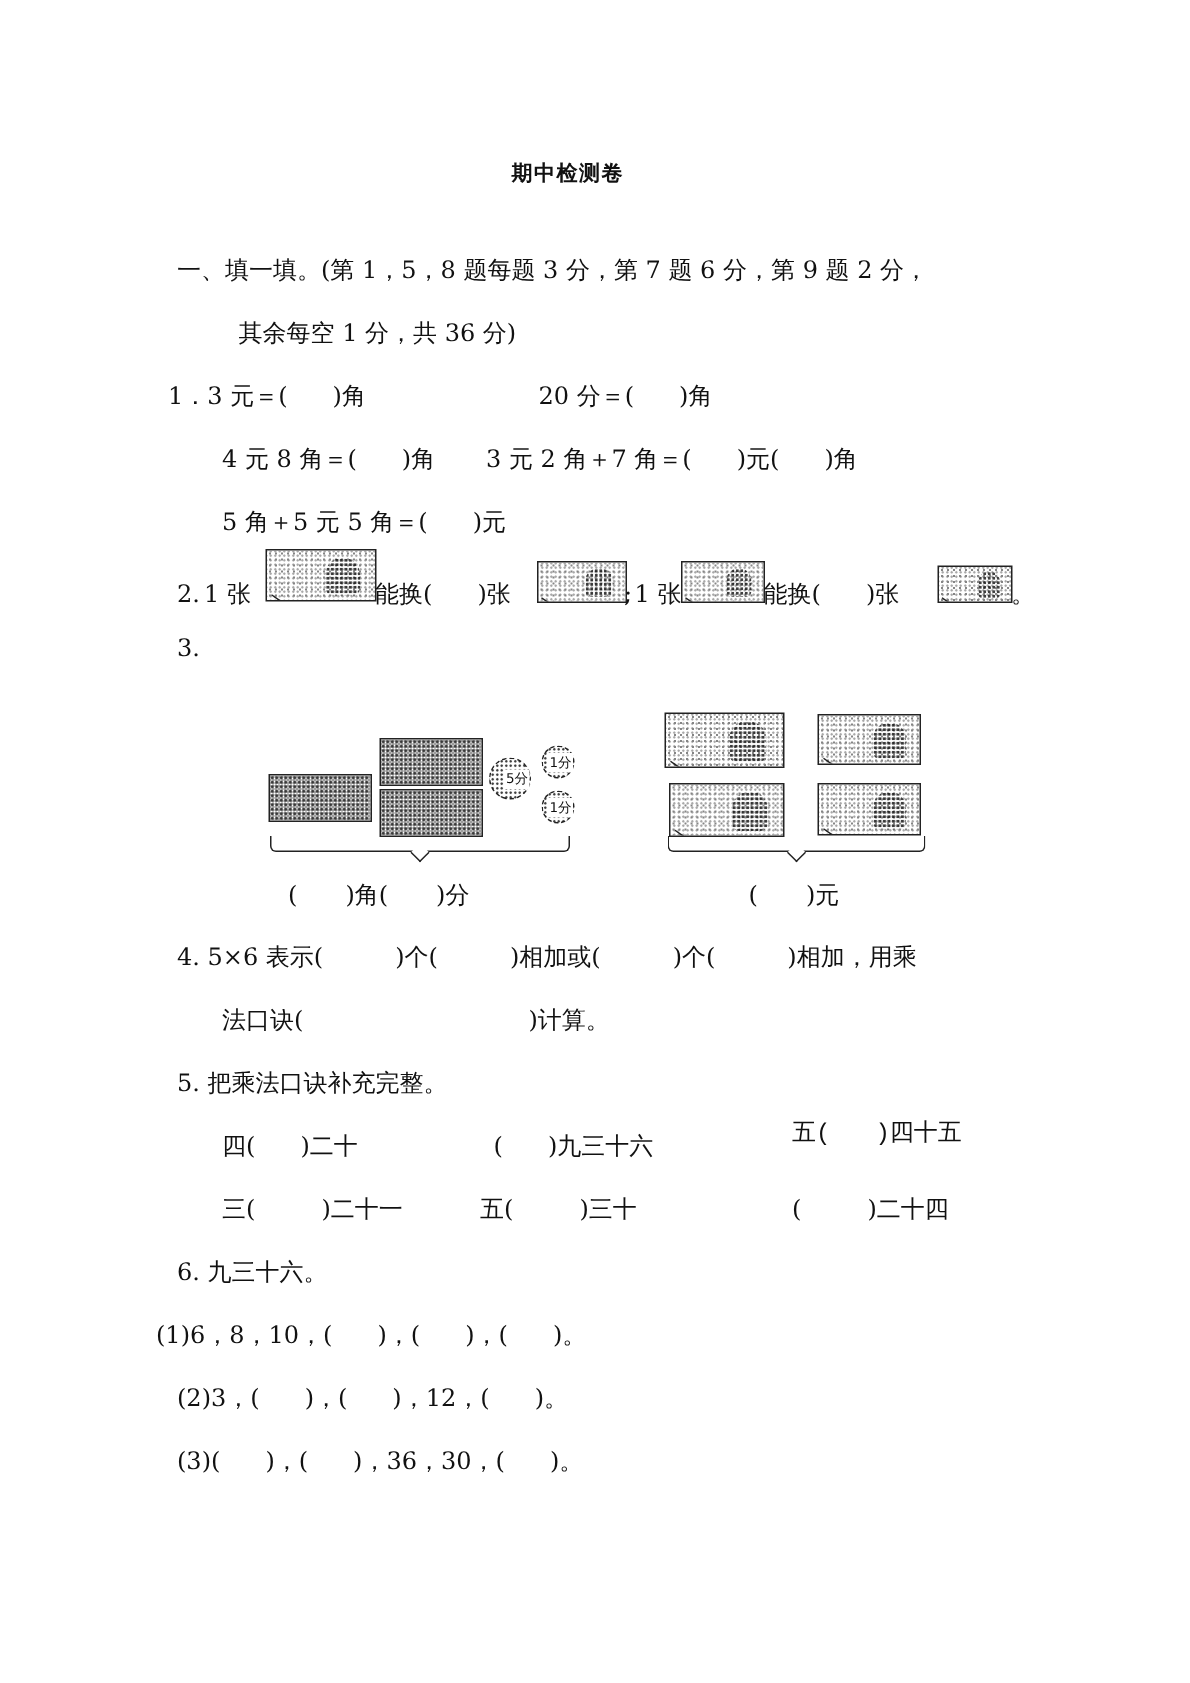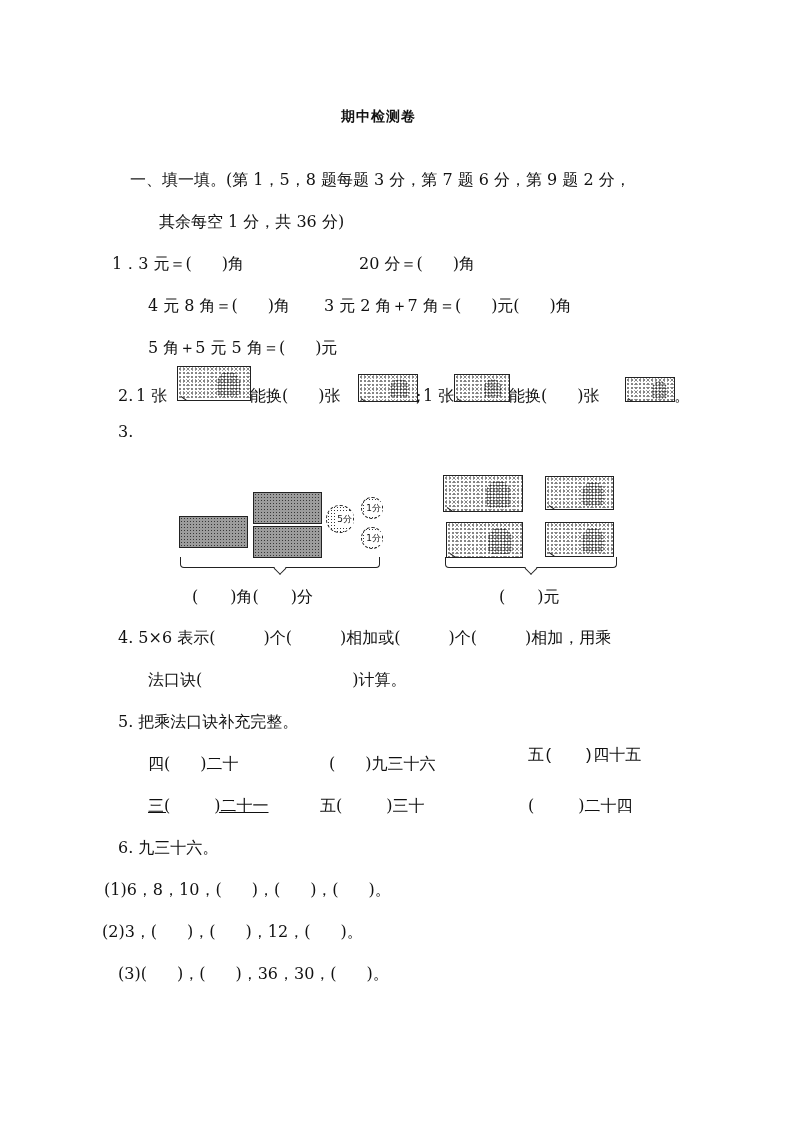--- a/index.html
+++ b/index.html
@@ -41,21 +41,21 @@
     content: ""; position: absolute; left: 50%; bottom: -6px; width: 8px; height: 8px;
     border-right: 1.2px solid #222; border-bottom: 1.2px solid #222;
     transform: translateX(-50%) rotate(45deg); background: #fff;
   }
 </style>
 </head>
 <body>
 
 <div class="abs title" style="left:341px; top:106px;">期中检测卷</div>
 
-<div class="abs" style="left:130px; top:170px;">一、填一填。(第 1，5，8 题每题 3 分，第 7 题 6 分，第 9 题 2 分，</div>
+<div class="abs" style="left:118px; top:170px;">一、填一填。(第 1，5，8 题每题 3 分，第 7 题 6 分，第 9 题 2 分，</div>
 <div class="abs" style="left:159px; top:212px;">其余每空 1 分，共 36 分)</div>
 
 <div class="abs" style="left:112px; top:254px;text-align:center;"><span>1．</span><span>3 元＝(</span><span class="gap" style="width:30px"></span><span>)角</span></div>
 <div class="abs" style="left:359px; top:254px;"><span>20 分＝(</span><span class="gap" style="width:30px"></span><span>)角</span></div>
 
 <div class="abs" style="left:148px; top:296px;"><span>4 元 8 角＝(</span><span class="gap" style="width:30px"></span><span>)角</span></div>
 <div class="abs" style="left:324px; top:296px;"><span>3 元 2 角＋7 角＝(</span><span class="gap" style="width:30px"></span><span>)元(</span><span class="gap" style="width:30px"></span><span>)角</span></div>
 
 <div class="abs" style="left:148px; top:338px;"><span>5 角＋5 元 5 角＝(</span><span class="gap" style="width:30px"></span><span>)元</span></div>
 
@@ -135,23 +135,23 @@
 
 <div class="abs" style="left:118px; top:628px;"><span>4.</span> <span>5×6 表示(</span><span class="gap" style="width:48px"></span><span>)个(</span><span class="gap" style="width:48px"></span><span>)相加或(</span><span class="gap" style="width:48px"></span><span>)个(</span><span class="gap" style="width:48px"></span><span>)相加，用乘</span></div>
 <div class="abs" style="left:148px; top:670px;"><span>法口诀(</span><span class="gap" style="width:150px"></span><span>)计算。</span></div>
 
 <div class="abs" style="left:118px; top:712px;"><span>5.</span> <span>把乘法口诀补充完整。</span></div>
 
 <div class="abs" style="left:148px; top:754px;"><span>四(</span><span class="gap" style="width:30px"></span><span>)二十</span></div>
 <div class="abs" style="left:329px; top:754px;"><span>(</span><span class="gap" style="width:30px"></span><span>)九三十六</span></div>
 <div class="abs" style="left:528px; top:746px;font-family:Liberation Mono, monospace;"><span>五(</span><span class="gap" style="width:30px"></span><span>)四十五</span></div>
 
-<div class="abs" style="left:148px; top:796px;text-decoration:underline;"><span>三(</span><span class="gap" style="width:44px"></span><span>)二十一</span></div>
+<div class="abs" style="left:148px; top:796px;"><span>三(</span><span class="gap" style="width:44px"></span><span>)二十一</span></div>
 <div class="abs" style="left:320px; top:796px;"><span>五(</span><span class="gap" style="width:44px"></span><span>)三十</span></div>
 <div class="abs" style="left:528px; top:796px;"><span>(</span><span class="gap" style="width:44px"></span><span>)二十四</span></div>
 
 <div class="abs" style="left:118px; top:838px;"><span>6.</span> <span>九三十六。</span></div>
 
 <div class="abs" style="left:104px; top:880px;"><span>(1)</span><span>6，8，10，(</span><span class="gap" style="width:30px"></span><span>)，(</span><span class="gap" style="width:30px"></span><span>)，(</span><span class="gap" style="width:30px"></span><span>)。</span></div>
 
-<div class="abs" style="left:102px; top:922px;"><span>(2)</span><span>3，(</span><span class="gap" style="width:30px"></span><span>)，(</span><span class="gap" style="width:30px"></span><span>)，12，(</span><span class="gap" style="width:30px"></span><span>)。</span></div>
+<div class="abs" style="left:118px; top:922px;"><span>(2)</span><span>3，(</span><span class="gap" style="width:30px"></span><span>)，(</span><span class="gap" style="width:30px"></span><span>)，12，(</span><span class="gap" style="width:30px"></span><span>)。</span></div>
 
 <div class="abs" style="left:118px; top:964px;"><span>(3)</span><span>(</span><span class="gap" style="width:30px"></span><span>)，(</span><span class="gap" style="width:30px"></span><span>)，36，30，(</span><span class="gap" style="width:30px"></span><span>)。</span></div>
 
 </body></html>

